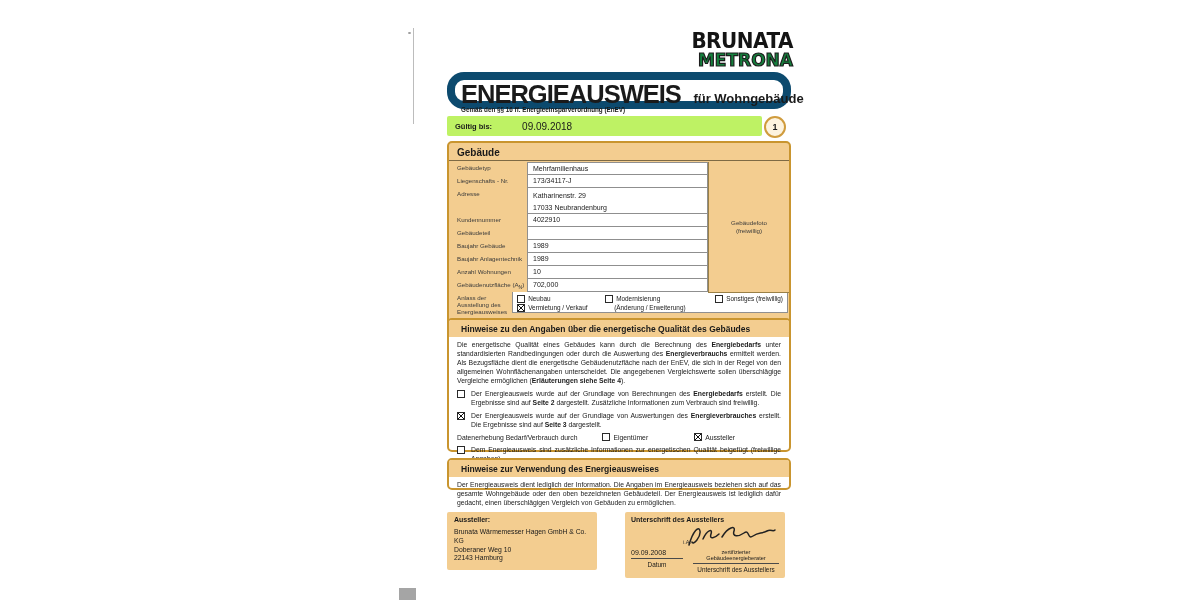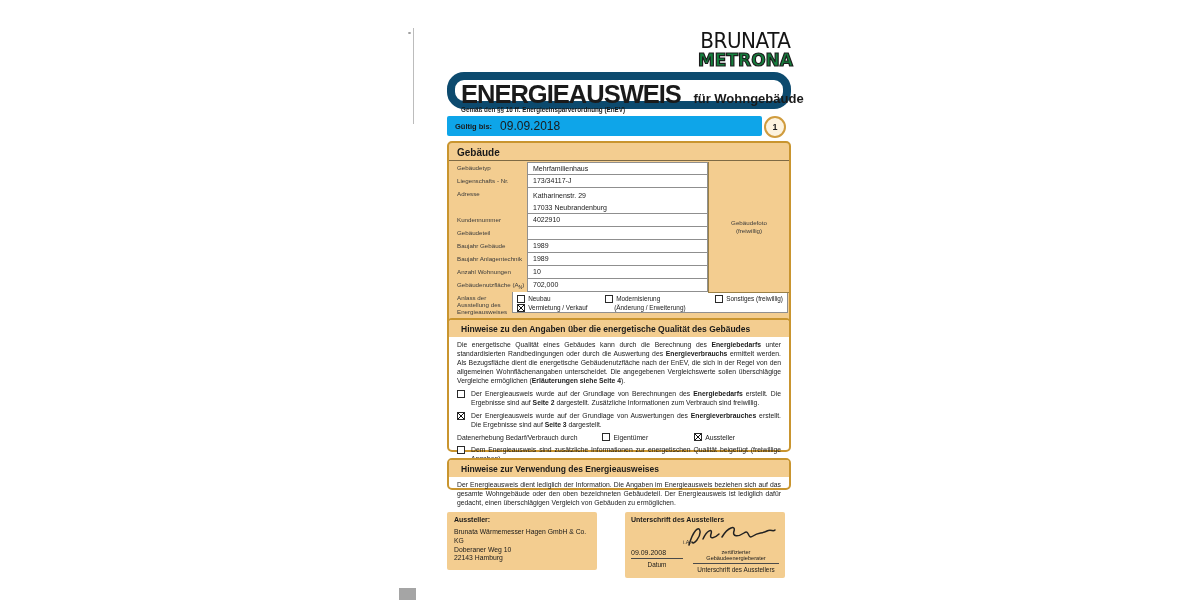--- a/index.html
+++ b/index.html
@@ -7,39 +7,39 @@
           font-family:"Liberation Sans",sans-serif;color:#222;}
   
   .scan-line{position:absolute;left:413px;top:28px;width:1px;height:96px;background:#bcbcbc;}
   .scan-dot{position:absolute;left:408px;top:32px;width:3px;height:2px;background:#9a9a9a;border-radius:50%;}
   .scan-corner{position:absolute;left:399px;top:588px;width:17px;height:12px;background:#a5a5a5;}
 
   .doc{position:absolute;left:440px;top:0;width:353px;height:600px;background:#fff;}
 
   
   .logo{position:absolute;top:31px;right:0px;text-align:right;line-height:1;}
-  .logo .l1{font-family:"DejaVu Sans",sans-serif;font-weight:400;font-size:20px;color:#141414;
+  .logo .l1{font-family:"DejaVu Sans",sans-serif;font-weight:700;font-size:20px;color:#141414;
             letter-spacing:-0.5px;transform:scaleY(1.05);display:block;text-align:center;}
   .logo .l2{font-family:"DejaVu Sans",sans-serif;font-weight:900;font-size:17px;color:#15803d;
             -webkit-text-stroke:1.2px #1c1c1c;letter-spacing:0px;display:block;margin-top:1px;}
 
   
   .title-box{position:absolute;left:7px;right:2px;top:72px;height:37px;background:#fff;
              border:8px solid #0c4a6e;border-radius:17px;padding:2px 6px;box-sizing:border-box;}
   .title-row{display:flex;align-items:baseline;gap:8px;}
   .title-main{font-size:26px;font-weight:bold;letter-spacing:-1px;color:#1a1a1a;line-height:24px;
               transform:scaleX(.98);transform-origin:left;white-space:nowrap;}
   .title-suffix{font-size:13px;font-weight:bold;color:#1a1a1a;white-space:nowrap;}
   .title-sub{font-size:6.3px;font-weight:bold;color:#1a1a1a;margin-top:0px;}
 
   
-  .valid-bar{position:absolute;left:7px;top:116px;width:315px;height:20px;background:#0ea5e9;
+  .valid-bar{position:absolute;left:7px;top:116px;width:315px;height:20px;background:#bef264;
              border-radius:2px;display:flex;align-items:center;}
   .valid-label{font-size:7.5px;font-weight:bold;margin-left:8px;color:#1a1a1a;}
-  .valid-date{font-size:12px;margin-left:8px;color:#1a1a1a;}
+  .valid-date{font-size:10px;margin-left:30px;color:#1a1a1a;}
   .page-badge{position:absolute;top:116px;right:7px;width:18px;height:18px;border:2px solid #d09c3e;
               border-radius:50%;background:#fdf3df;display:flex;align-items:center;justify-content:center;
               font-size:9px;font-weight:bold;color:#1a1a1a;}
 
   
   .panel{position:absolute;left:7px;right:2px;border:2px solid #c9952f;border-radius:5px;box-sizing:border-box;}
   .panel.orange{background:#f3cd90;}
   .panel.white{background:#ffffff;}
   .panel-bar{background:#f3cd90;font-size:8.5px;font-weight:bold;color:#1a1a1a;
              padding:4px 8px 3px 12px;border-radius:2px 2px 0 0;}

